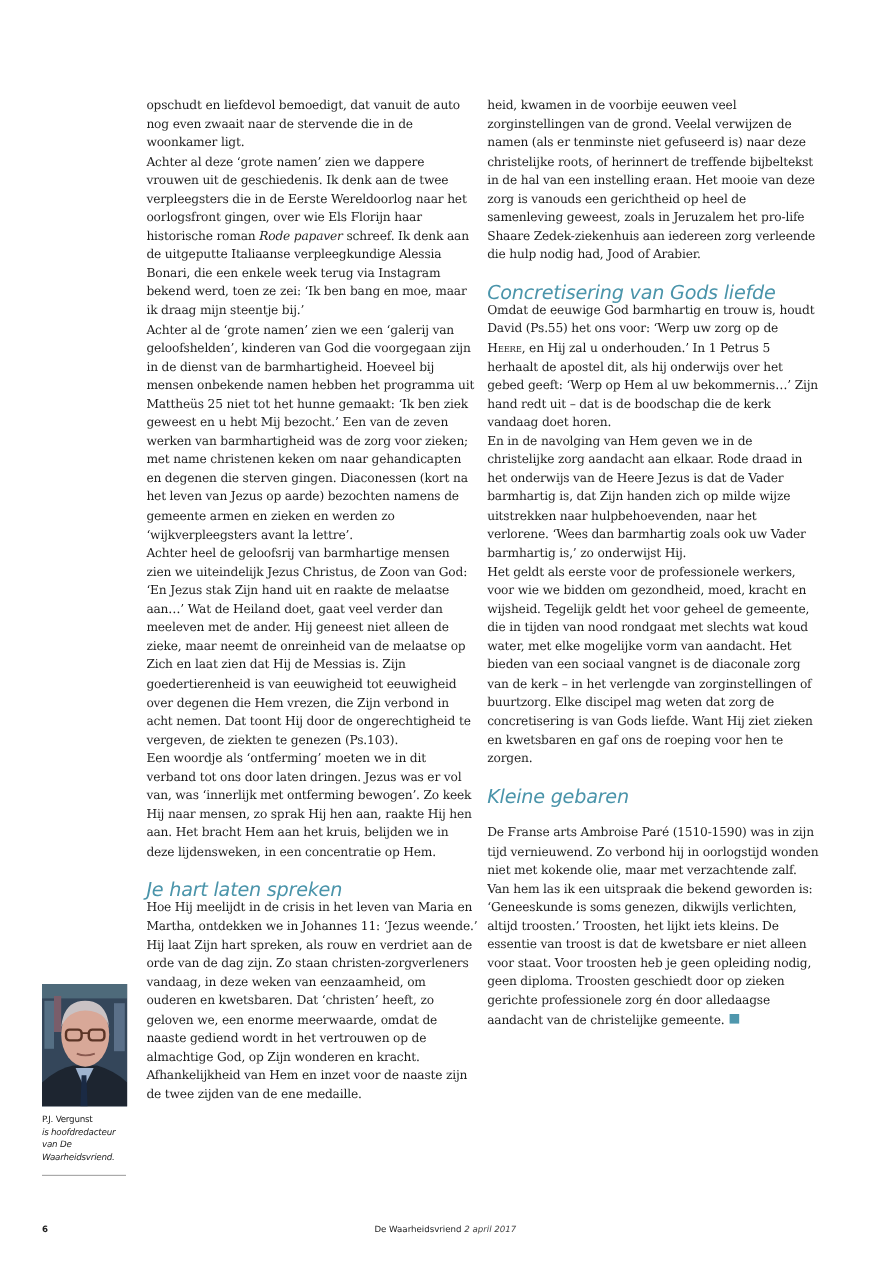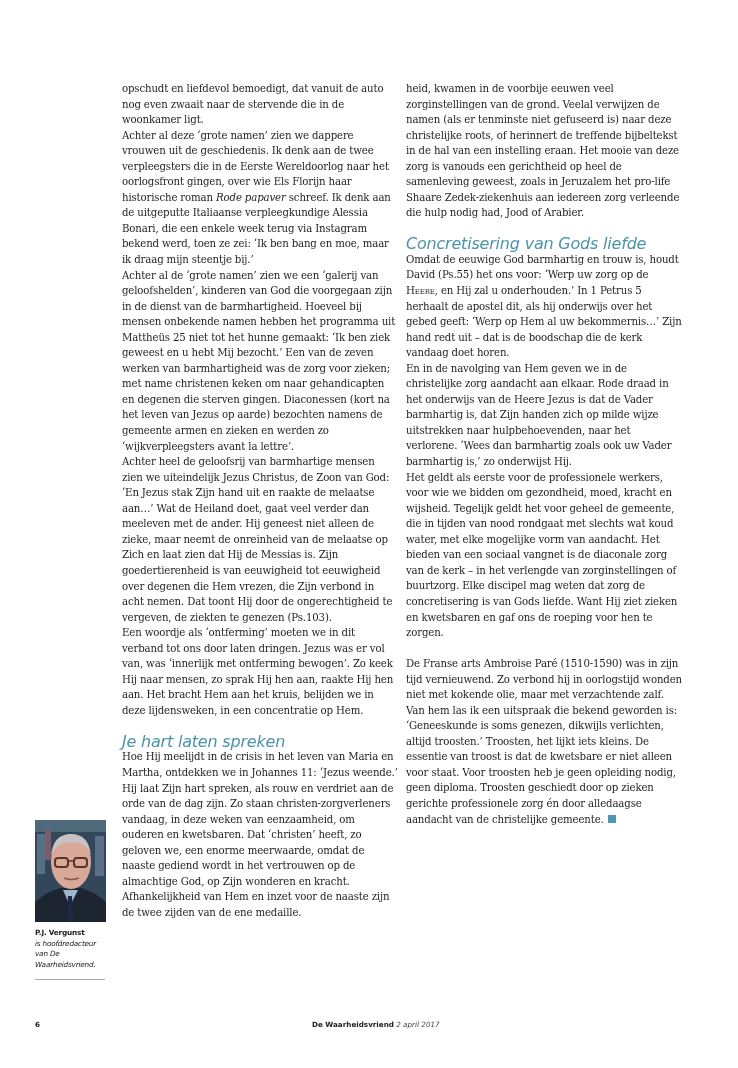--- a/index.html
+++ b/index.html
@@ -46,38 +46,38 @@
     }
     .author-caption {
       position: absolute;
       left: 35px; top: 928px;
       width: 72px;
       font-family: "DejaVu Sans", sans-serif;
       font-size: 7.3px;
       line-height: 10.6px;
       color: #222;
     }
-    .author-caption .name { font-weight: bold; letter-spacing: -0.2px; }
+    .author-caption .name { font-weight: normal; letter-spacing: -0.2px; }
     .author-caption .role { font-style: italic; letter-spacing: -0.2px; }
     .author-rule {
       position: absolute;
       left: 35px; top: 979px;
       width: 70px; height: 0;
       border-top: 1px solid #aaaaaa;
     }
     .footer {
       position: absolute;
       top: 1020px;
       font-family: "DejaVu Sans", sans-serif;
       font-size: 7.2px;
       color: #222;
     }
     .footer.page { left: 35px; font-weight: bold; }
     .footer.mag { left: 312px; }
-    .footer.mag .title { font-weight: bold; }
+    .footer.mag .title { font-weight: normal; }
     .footer.mag .date { font-style: italic; color: #444; }
   </style>
 </head>
 <body>
 
 <div class="col left">
   <p>opschudt en liefdevol bemoedigt, dat vanuit de auto nog even zwaait naar de stervende die in de woonkamer ligt.</p>
   <p><span>Achter al deze ‘grote namen’ zien we dappere vrouwen uit de geschiedenis. Ik denk aan de twee verpleegsters die in de Eerste Wereldoorlog naar het oorlogsfront gingen, over wie Els Florijn haar historische roman </span><em>Rode papaver</em><span> schreef. Ik denk aan de uitgeputte Italiaanse verpleegkundige Alessia Bonari, die een enkele week terug via Instagram bekend werd, toen ze zei: ‘Ik ben bang en moe, maar ik draag mijn steentje bij.’</span></p>
   <p>Achter al de ‘grote namen’ zien we een ‘galerij van geloofshelden’, kinderen van God die voorgegaan zijn in de dienst van de barmhartigheid. Hoeveel bij mensen onbekende namen hebben het programma uit Mattheüs 25 niet tot het hunne gemaakt: ‘Ik ben ziek geweest en u hebt Mij bezocht.’ Een van de zeven werken van barmhartigheid was de zorg voor zieken; met name christenen keken om naar gehandicapten en degenen die sterven gingen. Diaconessen (kort na het leven van Jezus op aarde) bezochten namens de gemeente armen en zieken en werden zo ‘wijkverpleegsters avant la lettre’.</p>
   <p>Achter heel de geloofsrij van barmhartige mensen zien we uiteindelijk Jezus Christus, de Zoon van God: ‘En Jezus stak Zijn hand uit en raakte de melaatse aan…’ Wat de Heiland doet, gaat veel verder dan meeleven met de ander. Hij geneest niet alleen de zieke, maar neemt de onreinheid van de melaatse op Zich en laat zien dat Hij de Messias is. Zijn goedertierenheid is van eeuwigheid tot eeuwigheid over degenen die Hem vrezen, die Zijn verbond in acht nemen. Dat toont Hij door de ongerechtigheid te vergeven, de ziekten te genezen (Ps.103).</p>
@@ -85,20 +85,21 @@
   <h3>Je hart laten spreken</h3>
   <p>Hoe Hij meelijdt in de crisis in het leven van Maria en Martha, ontdekken we in Johannes 11: ‘Jezus weende.’ Hij laat Zijn hart spreken, als rouw en verdriet aan de orde van de dag zijn. Zo staan christen-zorgverleners vandaag, in deze weken van eenzaamheid, om ouderen en kwetsbaren. Dat ‘christen’ heeft, zo geloven we, een enorme meerwaarde, omdat de naaste gediend wordt in het vertrouwen op de almachtige God, op Zijn wonderen en kracht. Afhankelijkheid van Hem en inzet voor de naaste zijn de twee zijden van de ene medaille.</p>
 </div>
 
 <div class="col right">
   <p>heid, kwamen in de voorbije eeuwen veel zorginstellingen van de grond. Veelal verwijzen de namen (als er tenminste niet gefuseerd is) naar deze christelijke roots, of herinnert de treffende bijbeltekst in de hal van een instelling eraan. Het mooie van deze zorg is vanouds een gerichtheid op heel de samenleving geweest, zoals in Jeruzalem het pro-life Shaare Zedek-ziekenhuis aan iedereen zorg verleende die hulp nodig had, Jood of Arabier.</p>
   <h3>Concretisering van Gods liefde</h3>
   <p><span>Omdat de eeuwige God barmhartig en trouw is, houdt David (Ps.55) het ons voor: ‘Werp uw zorg op de </span><span class="smallcaps">Heere</span><span>, en Hij zal u onderhouden.’ In 1 Petrus 5 herhaalt de apostel dit, als hij onderwijs over het gebed geeft: ‘Werp op Hem al uw bekommernis…’ Zijn hand redt uit – dat is de boodschap die de kerk vandaag doet horen.</span></p>
   <p>En in de navolging van Hem geven we in de christelijke zorg aandacht aan elkaar. Rode draad in het onderwijs van de Heere Jezus is dat de Vader barmhartig is, dat Zijn handen zich op milde wijze uitstrekken naar hulpbehoevenden, naar het verlorene. ‘Wees dan barmhartig zoals ook uw Vader barmhartig is,’ zo onderwijst Hij.</p>
   <p>Het geldt als eerste voor de professionele werkers, voor wie we bidden om gezondheid, moed, kracht en wijsheid. Tegelijk geldt het voor geheel de gemeente, die in tijden van nood rondgaat met slechts wat koud water, met elke mogelijke vorm van aandacht. Het bieden van een sociaal vangnet is de diaconale zorg van de kerk – in het verlengde van zorginstellingen of buurtzorg. Elke discipel mag weten dat zorg de concretisering is van Gods liefde. Want Hij ziet zieken en kwetsbaren en gaf ons de roeping voor hen te zorgen.</p>
+  <h3>Kleine gebaren</h3>
   <p class="gap"><span>De Franse arts Ambroise Paré (1510-1590) was in zijn tijd vernieuwend. Zo verbond hij in oorlogstijd wonden niet met kokende olie, maar met verzachtende zalf. Van hem las ik een uitspraak die bekend geworden is: ‘Geneeskunde is soms genezen, dikwijls verlichten, altijd troosten.’ Troosten, het lijkt iets kleins. De essentie van troost is dat de kwetsbare er niet alleen voor staat. Voor troosten heb je geen opleiding nodig, geen diploma. Troosten geschiedt door op zieken gerichte professionele zorg én door alledaagse aandacht van de christelijke gemeente.</span><span class="end-mark"></span></p>
 </div>
 
 <div class="author-photo">
   <svg width="71" height="102" viewBox="0 0 71 102">
     <rect x="0" y="0" width="71" height="102" fill="#34465a"></rect>
     <rect x="0" y="0" width="71" height="12" fill="#4e6a7a"></rect>
     <rect x="2" y="14" width="8" height="40" fill="#556f84"></rect>
     <rect x="60" y="16" width="9" height="40" fill="#5a6f88"></rect>
     <rect x="10" y="10" width="6" height="30" fill="#7a5d6a"></rect>

